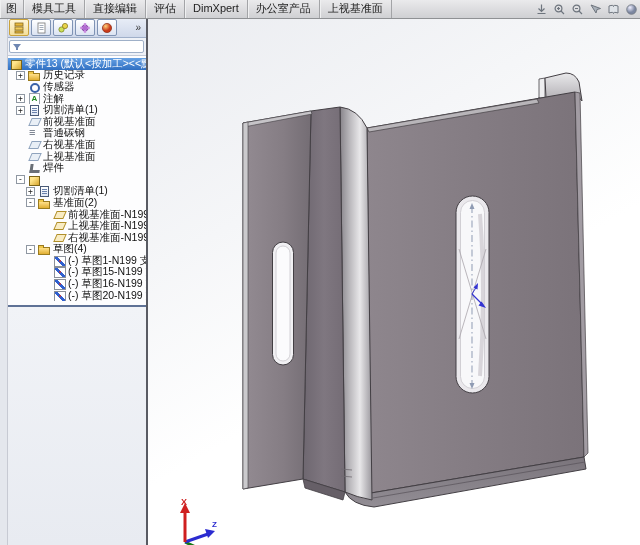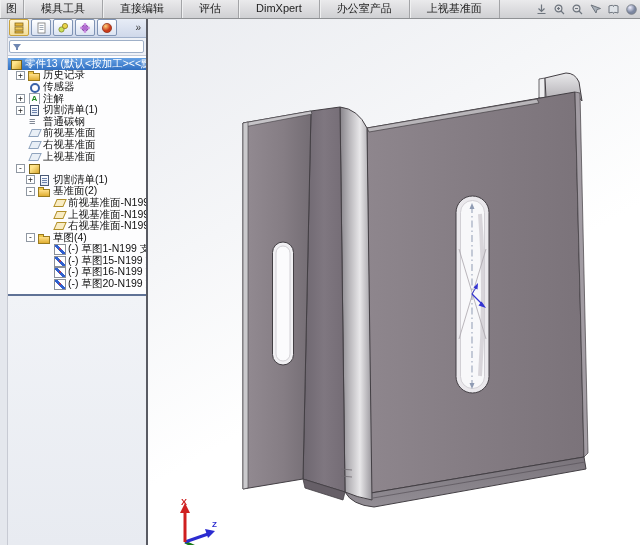--- a/index.html
+++ b/index.html
@@ -3,21 +3,21 @@
 <meta charset="utf-8">
 <style>
   html,body{margin:0;padding:0}
   body{width:640px;height:545px;position:relative;overflow:hidden;
        font-family:"Liberation Sans","DejaVu Sans",sans-serif;background:#fff}
 
   
   .menubar{position:absolute;left:0;top:0;right:0;height:18px;z-index:10;
     background:linear-gradient(#eaeaec,var(--menubar-bg,#cfd0d3));
     border-bottom:1px solid #8f9194;display:flex;align-items:stretch;font-size:11px;color:#222}
-  .mtab{padding:0 17px;line-height:17px;border-right:1px solid #a3a4a7;
+  .mtab{padding:0 8px;line-height:17px;border-right:1px solid #a3a4a7;
     box-shadow:inset 1px 0 0 #eff0f1;white-space:nowrap;cursor:default}
   .mtab:first-child{padding:0 6px}
   .micons{margin-left:auto;display:flex;align-items:center;gap:5px;padding-right:2px}
   .micon{width:13px;height:13px;flex:none;display:block}
   .micon svg{display:block}
 
   
   .gfxwrap{position:absolute;left:0;top:18px;right:0;bottom:0;z-index:1;
     background:linear-gradient(150deg,var(--graphics-bg,#e7e9ee) 0%,#f5f6f8 38%,#ffffff 62%)}
   .gfxwrap svg{position:absolute;left:0;top:-18px}
@@ -254,37 +254,42 @@
       <span class="ic annot"></span>
       <span class="lbl">注解</span>
     </div>
     <div class="trow l1">
       <span class="exp">+</span>
       <span class="ic cutlist"></span>
       <span class="lbl">切割清单(1)</span>
     </div>
     <div class="trow l1">
       <span class="sp"></span>
+      <span class="ic plane"></span>
+      <span class="lbl">前视基准面</span>
+    </div>
+    <div class="trow l1">
+      <span class="sp"></span>
       <span class="ic material"></span>
       <span class="lbl">普通碳钢</span>
     </div>
     <div class="trow l1">
       <span class="sp"></span>
       <span class="ic plane"></span>
-      <span class="lbl">前视基准面</span>
-    </div>
-    <div class="trow l1">
-      <span class="sp"></span>
-      <span class="ic plane"></span>
       <span class="lbl">右视基准面</span>
     </div>
     <div class="trow l1">
       <span class="sp"></span>
       <span class="ic plane"></span>
       <span class="lbl">上视基准面</span>
+    </div>
+    <div class="trow l1">
+      <span class="sp"></span>
+      <span class="ic weld"></span>
+      <span class="lbl">焊件</span>
     </div>
     <div class="trow l1">
       <span class="exp">-</span>
       <span class="ic part"></span>
     </div>
     <div class="trow l2">
       <span class="exp">+</span>
       <span class="ic cutlist"></span>
       <span class="lbl">切割清单(1)</span>
     </div>

